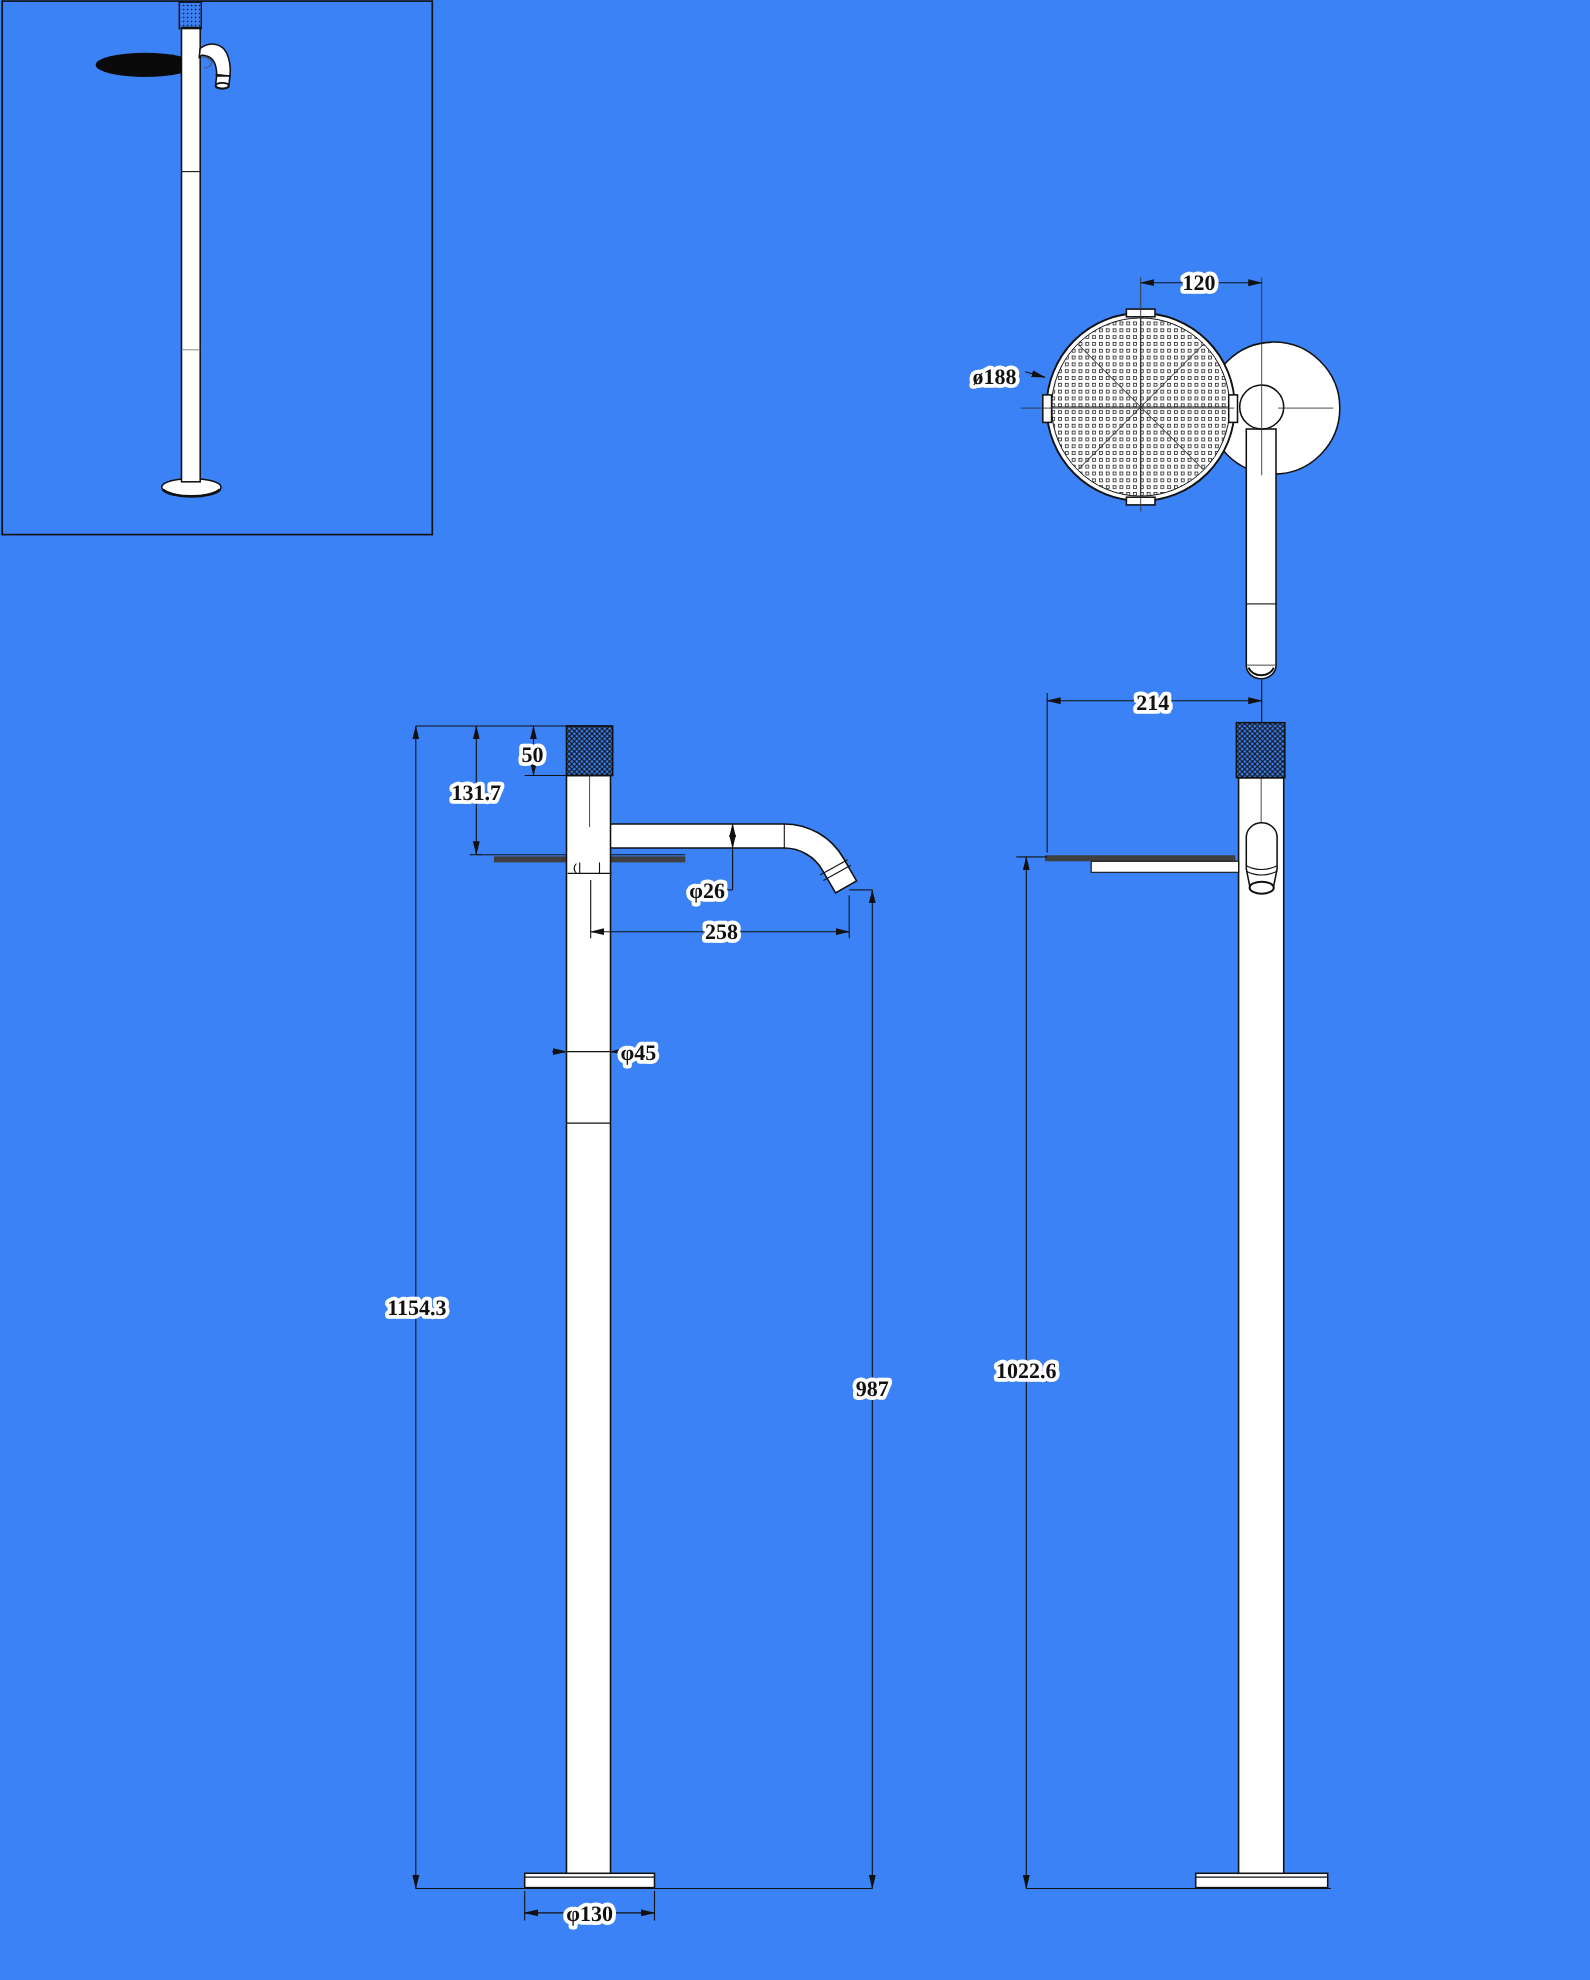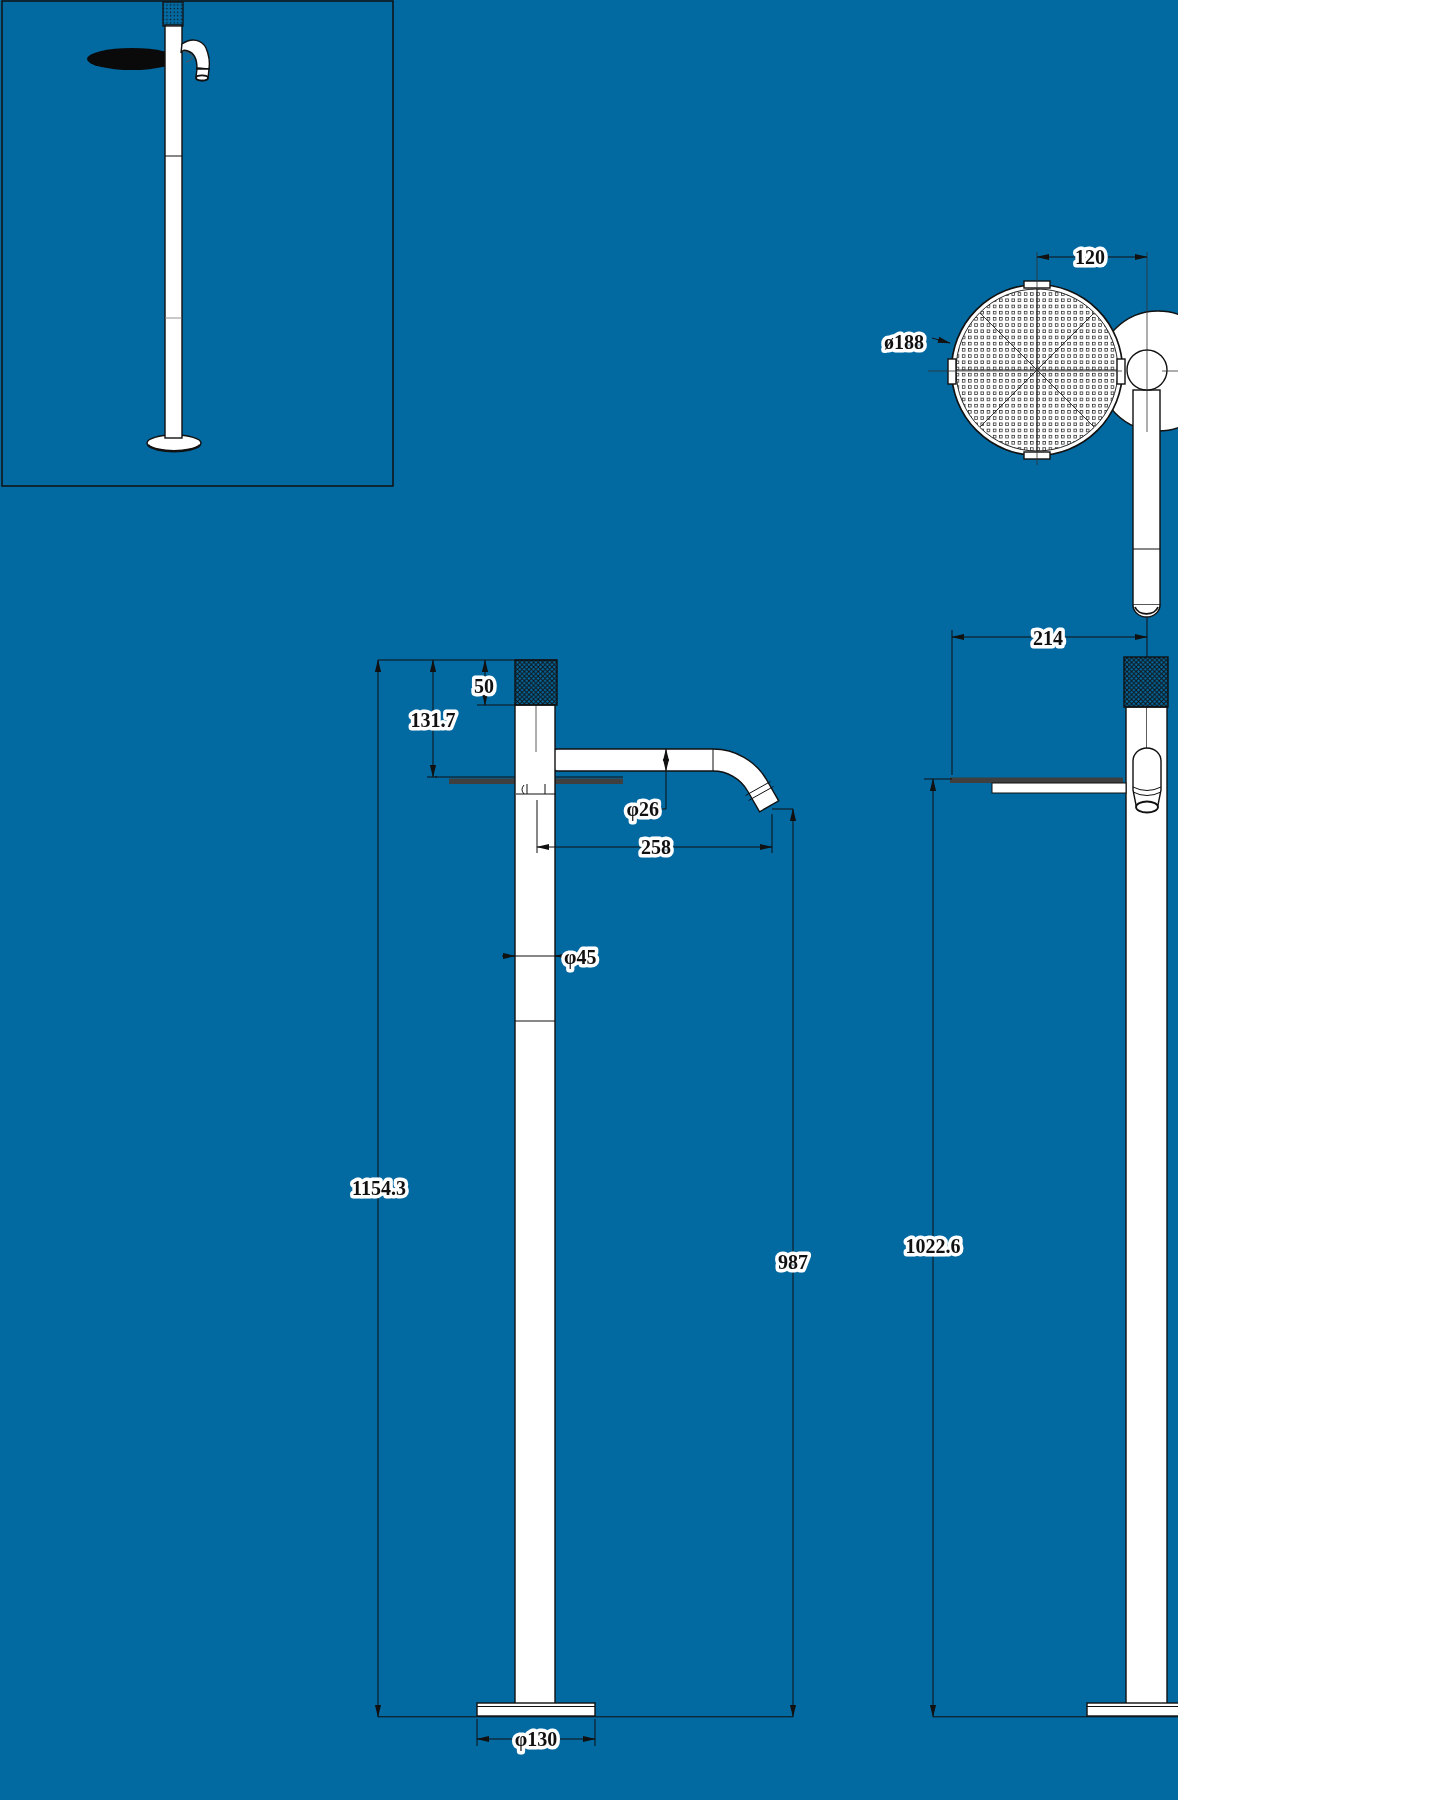--- a/index.html
+++ b/index.html
@@ -1,16 +1,16 @@
 <!DOCTYPE html>
 <html><head>
 <meta charset="utf-8">
 <style>
   html,body{margin:0;padding:0;background:#fff;}
-  #canvas{position:relative;width:1178px;height:1800px;background:#0369a1;overflow:hidden;
+  #canvas{position:relative;width:1445px;height:1800px;background:#3b82f6;overflow:hidden;
           font-family:"Liberation Serif", serif;}
   svg{position:absolute;left:0;top:0;}
   .dimtext{font-family:"Liberation Serif", serif;font-weight:bold;font-size:20px;fill:#111;
            paint-order:stroke;stroke:#ffffff;stroke-width:7px;stroke-linejoin:round;}
   .outline{fill:#ffffff;stroke:#111;stroke-width:1.4;}
   .thin{fill:none;stroke:#111;stroke-width:1;}
   .dim{fill:none;stroke:#111;stroke-width:1;}
   .thick{fill:#3f3f3f;stroke:none;}
 </style>
 </head>

